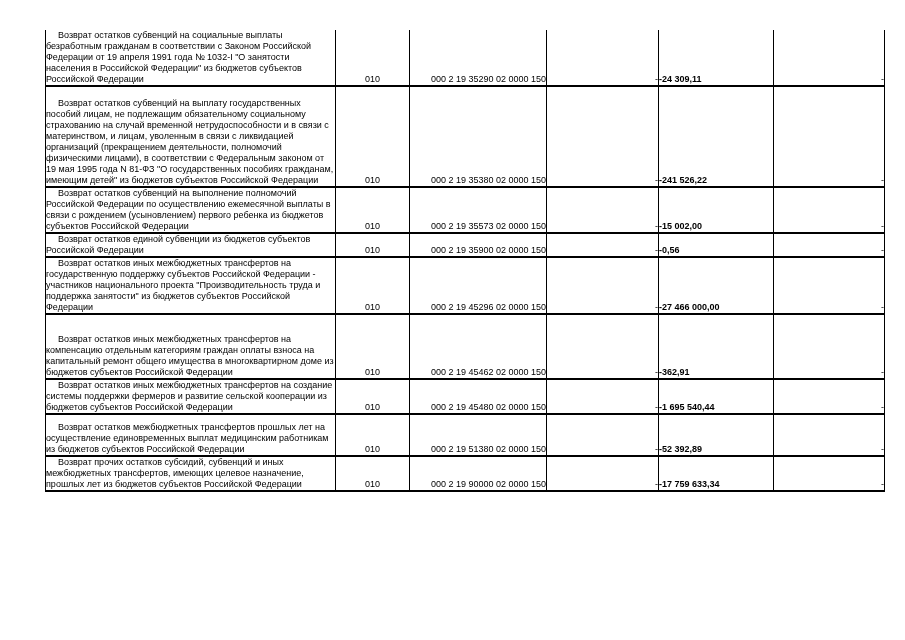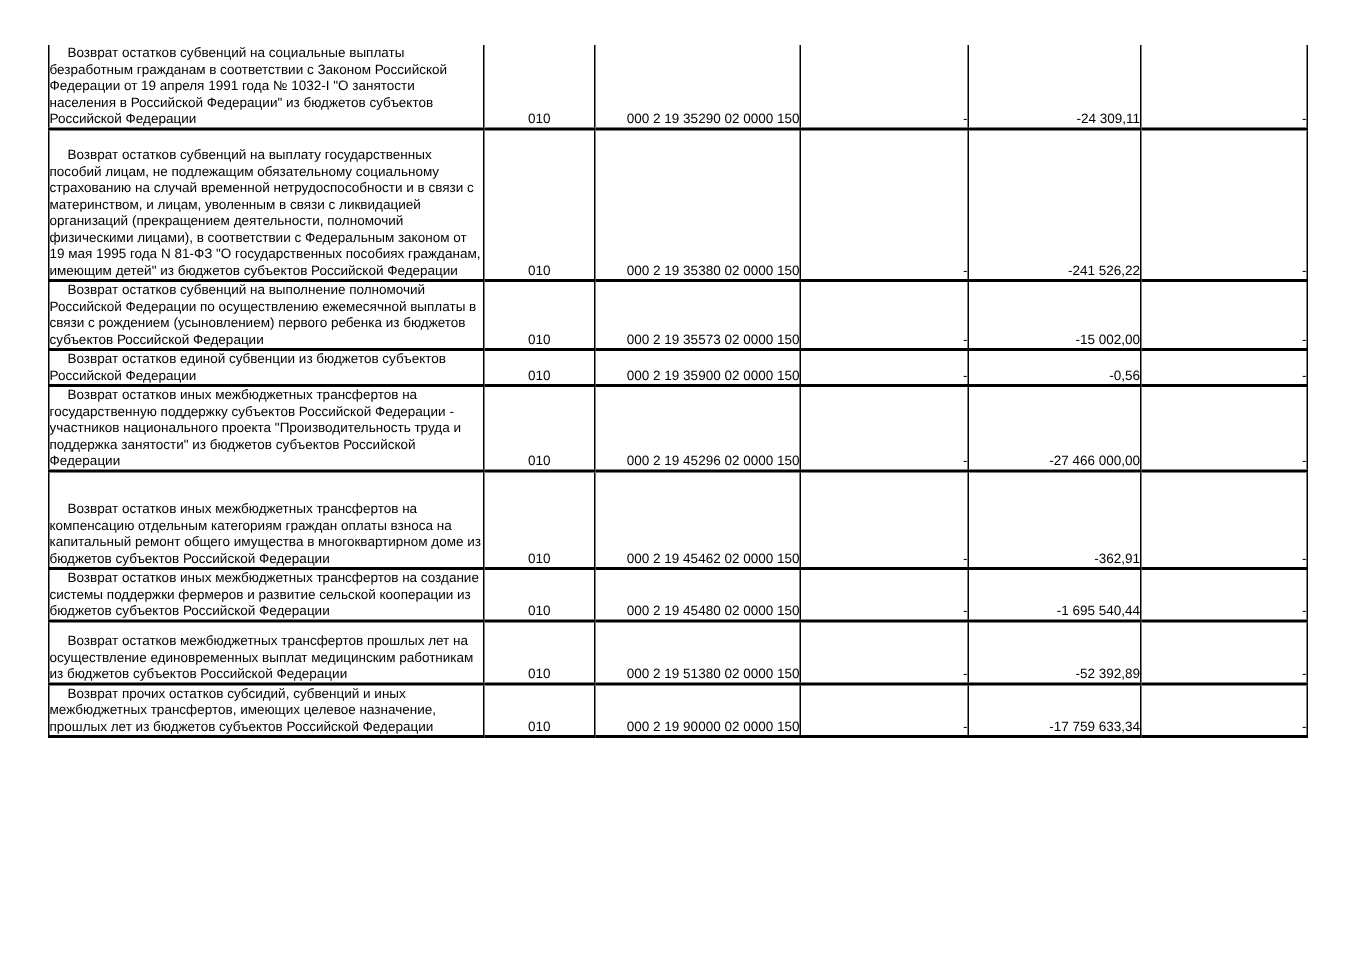--- a/index.html
+++ b/index.html
@@ -11,21 +11,21 @@
     position: relative;
     width: 905px;
     height: 640px;
     background: #ffffff;
     overflow: hidden;
     font-family: "Liberation Sans", "DejaVu Sans", sans-serif;
     color: #000000;
   }
   .table-wrap {
     position: absolute;
-    left: 32px;
+    left: 45px;
     top: 30px;
   }
   table.budget {
     border-collapse: collapse;
     table-layout: fixed;
     width: 839px;
   }
   table.budget td {
     border-left: 1px solid #000;
     border-right: 1px solid #000;
@@ -71,23 +71,23 @@
   td.cell-kbk {
     text-align: right;
     padding-bottom: 3px;
     white-space: nowrap;
   }
   td.cell-dash {
     text-align: right;
     padding: 0 3px 3px 0;
   }
   td.cell-amount {
-    text-align: right;
     padding: 0 3px 3px 0;
     white-space: nowrap;
+    font-weight: bold;
   }
 </style>
 </head>
 <body>
 
 <div class="page">
   <div class="table-wrap">
     <table class="budget">
       <colgroup>
         <col class="c1">

